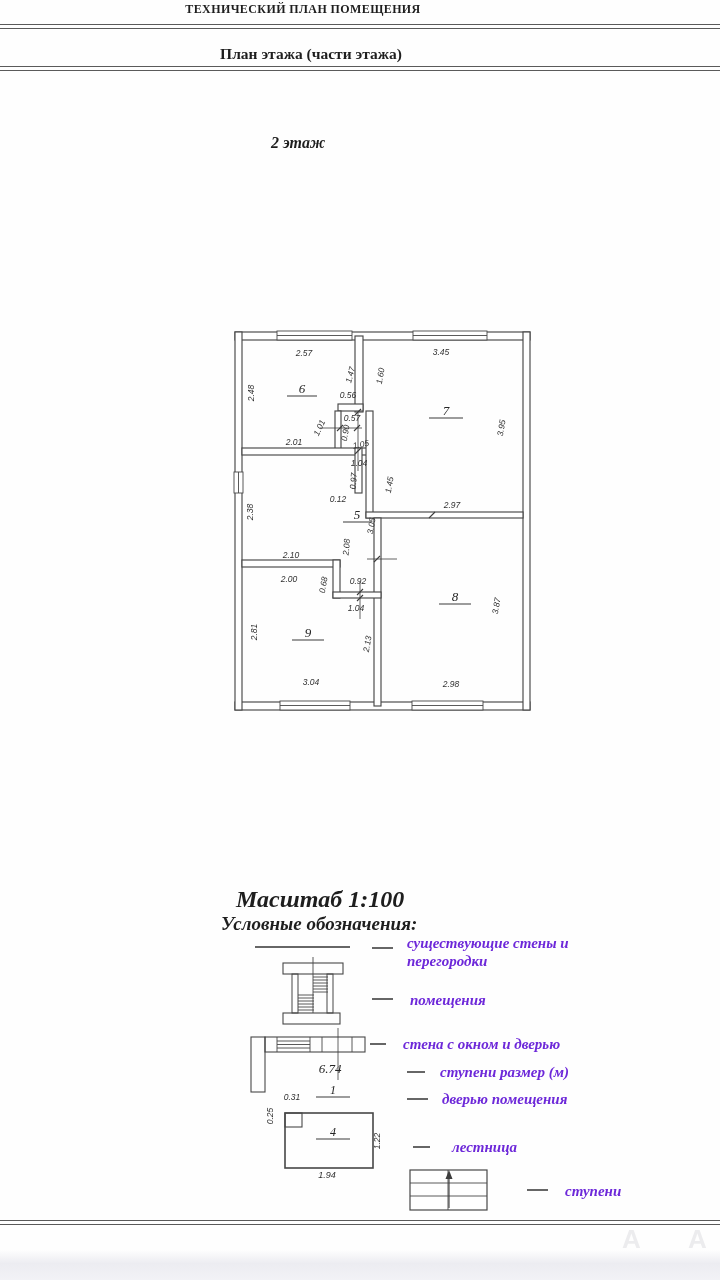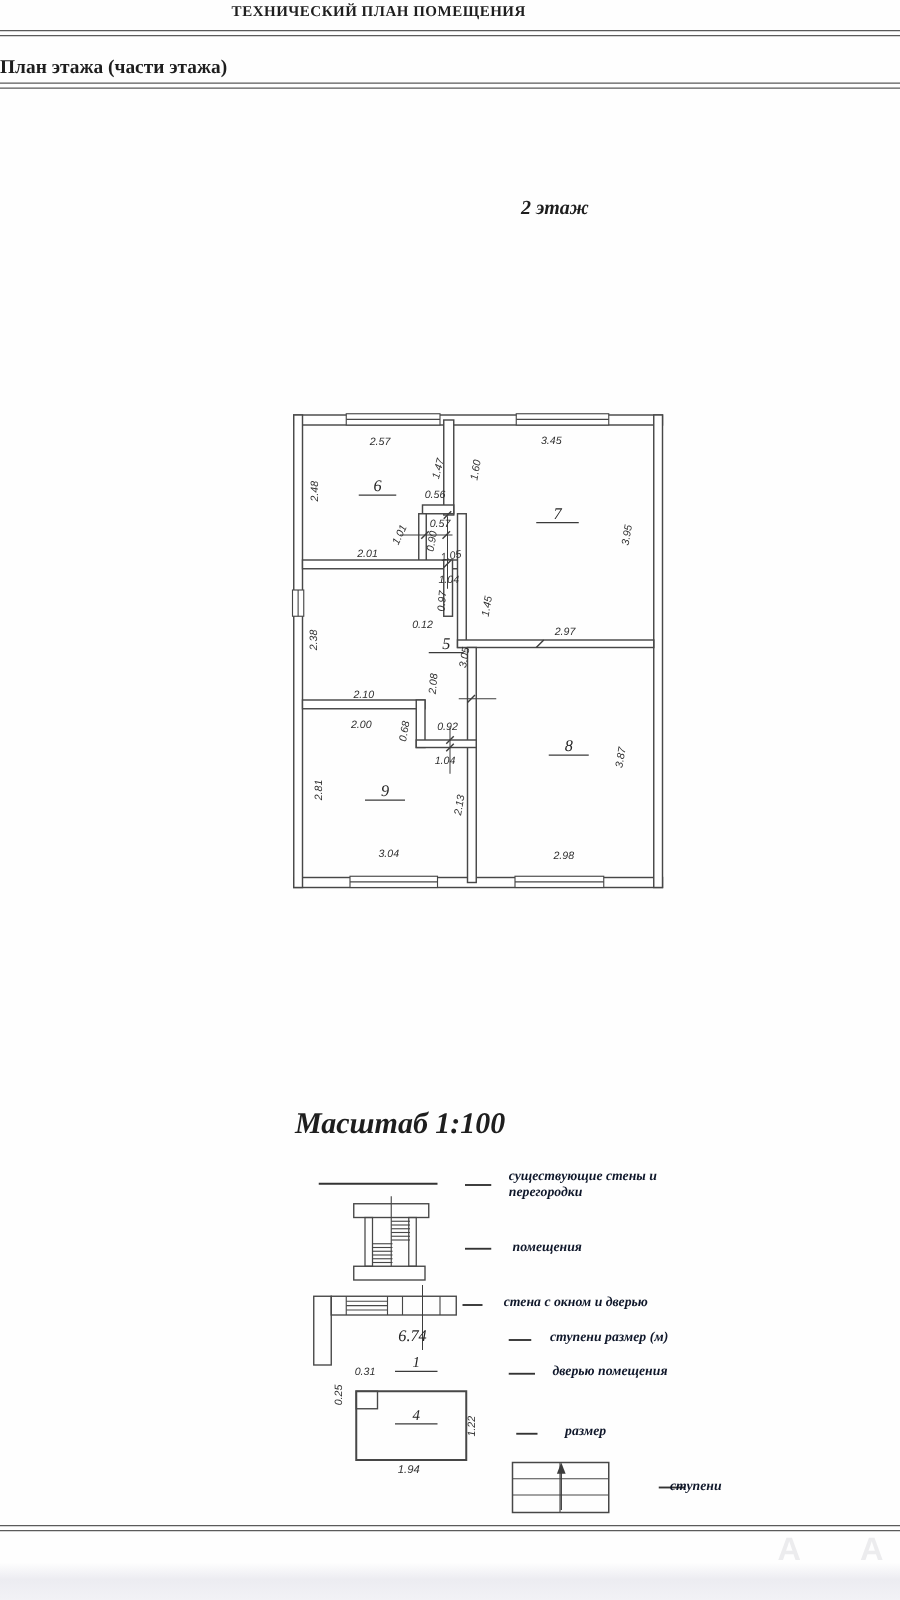--- a/index.html
+++ b/index.html
@@ -3,27 +3,27 @@
 <meta charset="utf-8">
 <style>
   html,body{margin:0;padding:0;background:#ffffff;}
   #page{position:relative;width:720px;height:1280px;background:#fefefe;overflow:hidden;
         font-family:"Liberation Serif",serif;color:#1e1e1e;}
   .abs{position:absolute;}
   .rule{position:absolute;left:0;width:720px;height:3px;
         border-top:1.4px solid #5a5a5a;border-bottom:1.4px solid #5a5a5a;}
   .doc-title{top:2px;left:0;width:606px;text-align:center;font-weight:bold;
              font-size:12px;letter-spacing:.4px;}
-  .doc-subtitle{top:45px;left:0;width:592px;font-weight:bold;font-size:15.5px;}
-  .floor-label{top:134px;left:271px;width:200px;text-align:right;
-               font-weight:bold;font-style:italic;font-size:16px;margin-top:24px;}
+  .doc-subtitle{top:45px;left:15px;width:592px;text-align:center;font-weight:bold;font-size:15.5px;}
+  .floor-label{top:134px;left:271px;width:200px;text-align:left;
+               font-weight:bold;font-style:italic;font-size:16px;}
   .scale-label{top:886px;left:236px;font-weight:bold;font-style:italic;font-size:24px;}
   .legend-heading{top:913px;left:221px;font-weight:bold;font-style:italic;font-size:19px;}
-  .legend-label{position:absolute;font-weight:bold;font-style:italic;font-size:11px;
-                color:#0f172a;line-height:1.18;}
+  .legend-label{position:absolute;font-weight:bold;font-style:italic;font-size:15px;
+                color:#6d28d9;line-height:1.18;}
   svg text{text-anchor:middle;dominant-baseline:middle;}
   .dim{font:italic 8.5px "Liberation Sans",sans-serif;fill:#303030;}
   .room-num{font:italic 13px "Liberation Serif",serif;fill:#252525;}
   .u-line{stroke:#3a3a3a;stroke-width:1;}
   .wall{fill:#ffffff;stroke:#474747;stroke-width:1.15;}
   .win{fill:#ffffff;stroke:#474747;stroke-width:.9;}
   .thin{stroke:#474747;stroke-width:.9;fill:none;}
   .dimline{stroke:#3c3c3c;stroke-width:.8;fill:none;}
   .tick{stroke:#3c3c3c;stroke-width:1.1;}
   .dash{stroke:#333;stroke-width:1.5;}
@@ -212,23 +212,24 @@
         <text x="378" y="1141" class="dim" transform="rotate(-90 378 1141)" style="font-size: 8.5px;">1.22</text>
         <text x="327" y="1176" class="dim" style="font-size: 9px;">1.94</text>
       </g>
   </svg>
 
   <div class="legend-label" style="top:935px;left:407px;width:165px">существующие стены и перегородки</div>
   <div class="legend-label" style="top:992px;left:410px">помещения</div>
   <div class="legend-label" style="top:1036px;left:403px">стена с окном и дверью</div>
   <div class="legend-label" style="top:1064px;left:440px">ступени размер (м)</div>
   <div class="legend-label" style="top:1091px;left:442px">дверью помещения</div>
-  <div class="legend-label" style="top:1139px;left:452px">размер</div>
-  <div class="legend-label" style="top:1183px;left:536px">ступени</div>
+  <div class="legend-label" style="top:1139px;left:452px">лестница</div>
+  <div class="legend-label" style="top:1183px;left:565px">ступени</div>
 
   <div class="abs scale-label">Масштаб 1:100</div>
+  <div class="abs legend-heading">Условные обозначения:</div>
 
   <div class="rule" style="top:1220px"></div>
   <div class="watermark" style="top:1224px;left:622px">А</div>
   <div class="watermark" style="top:1224px;left:688px">А</div>
   <div class="abs bottom-strip"></div>
 
 </div>
 
 </body></html>

